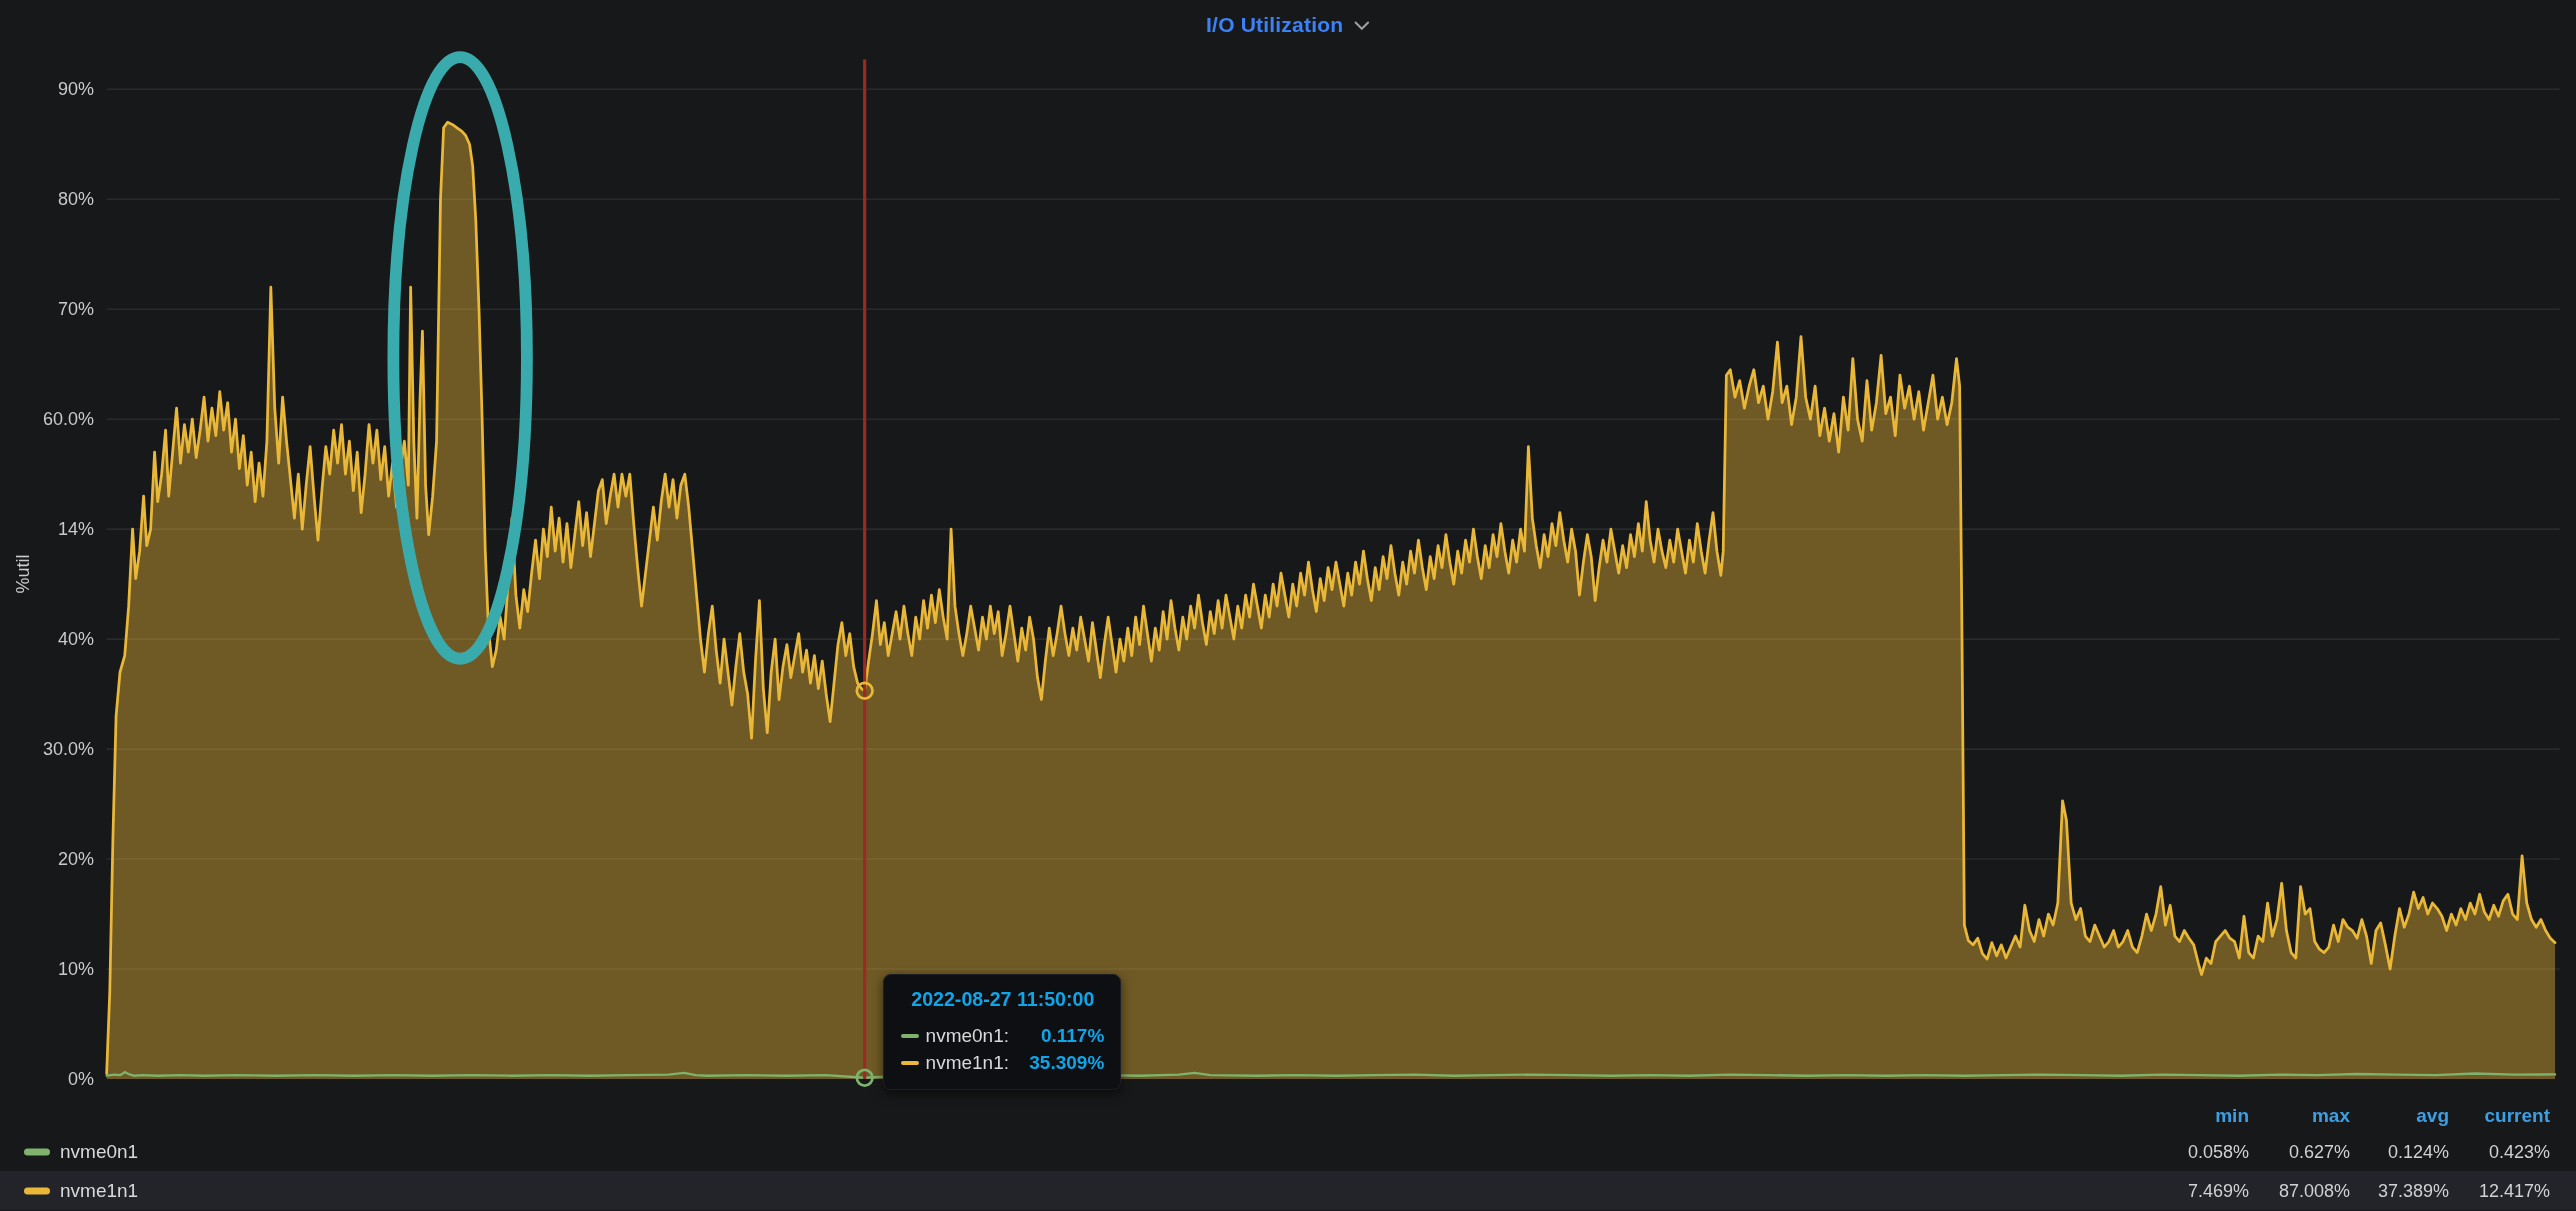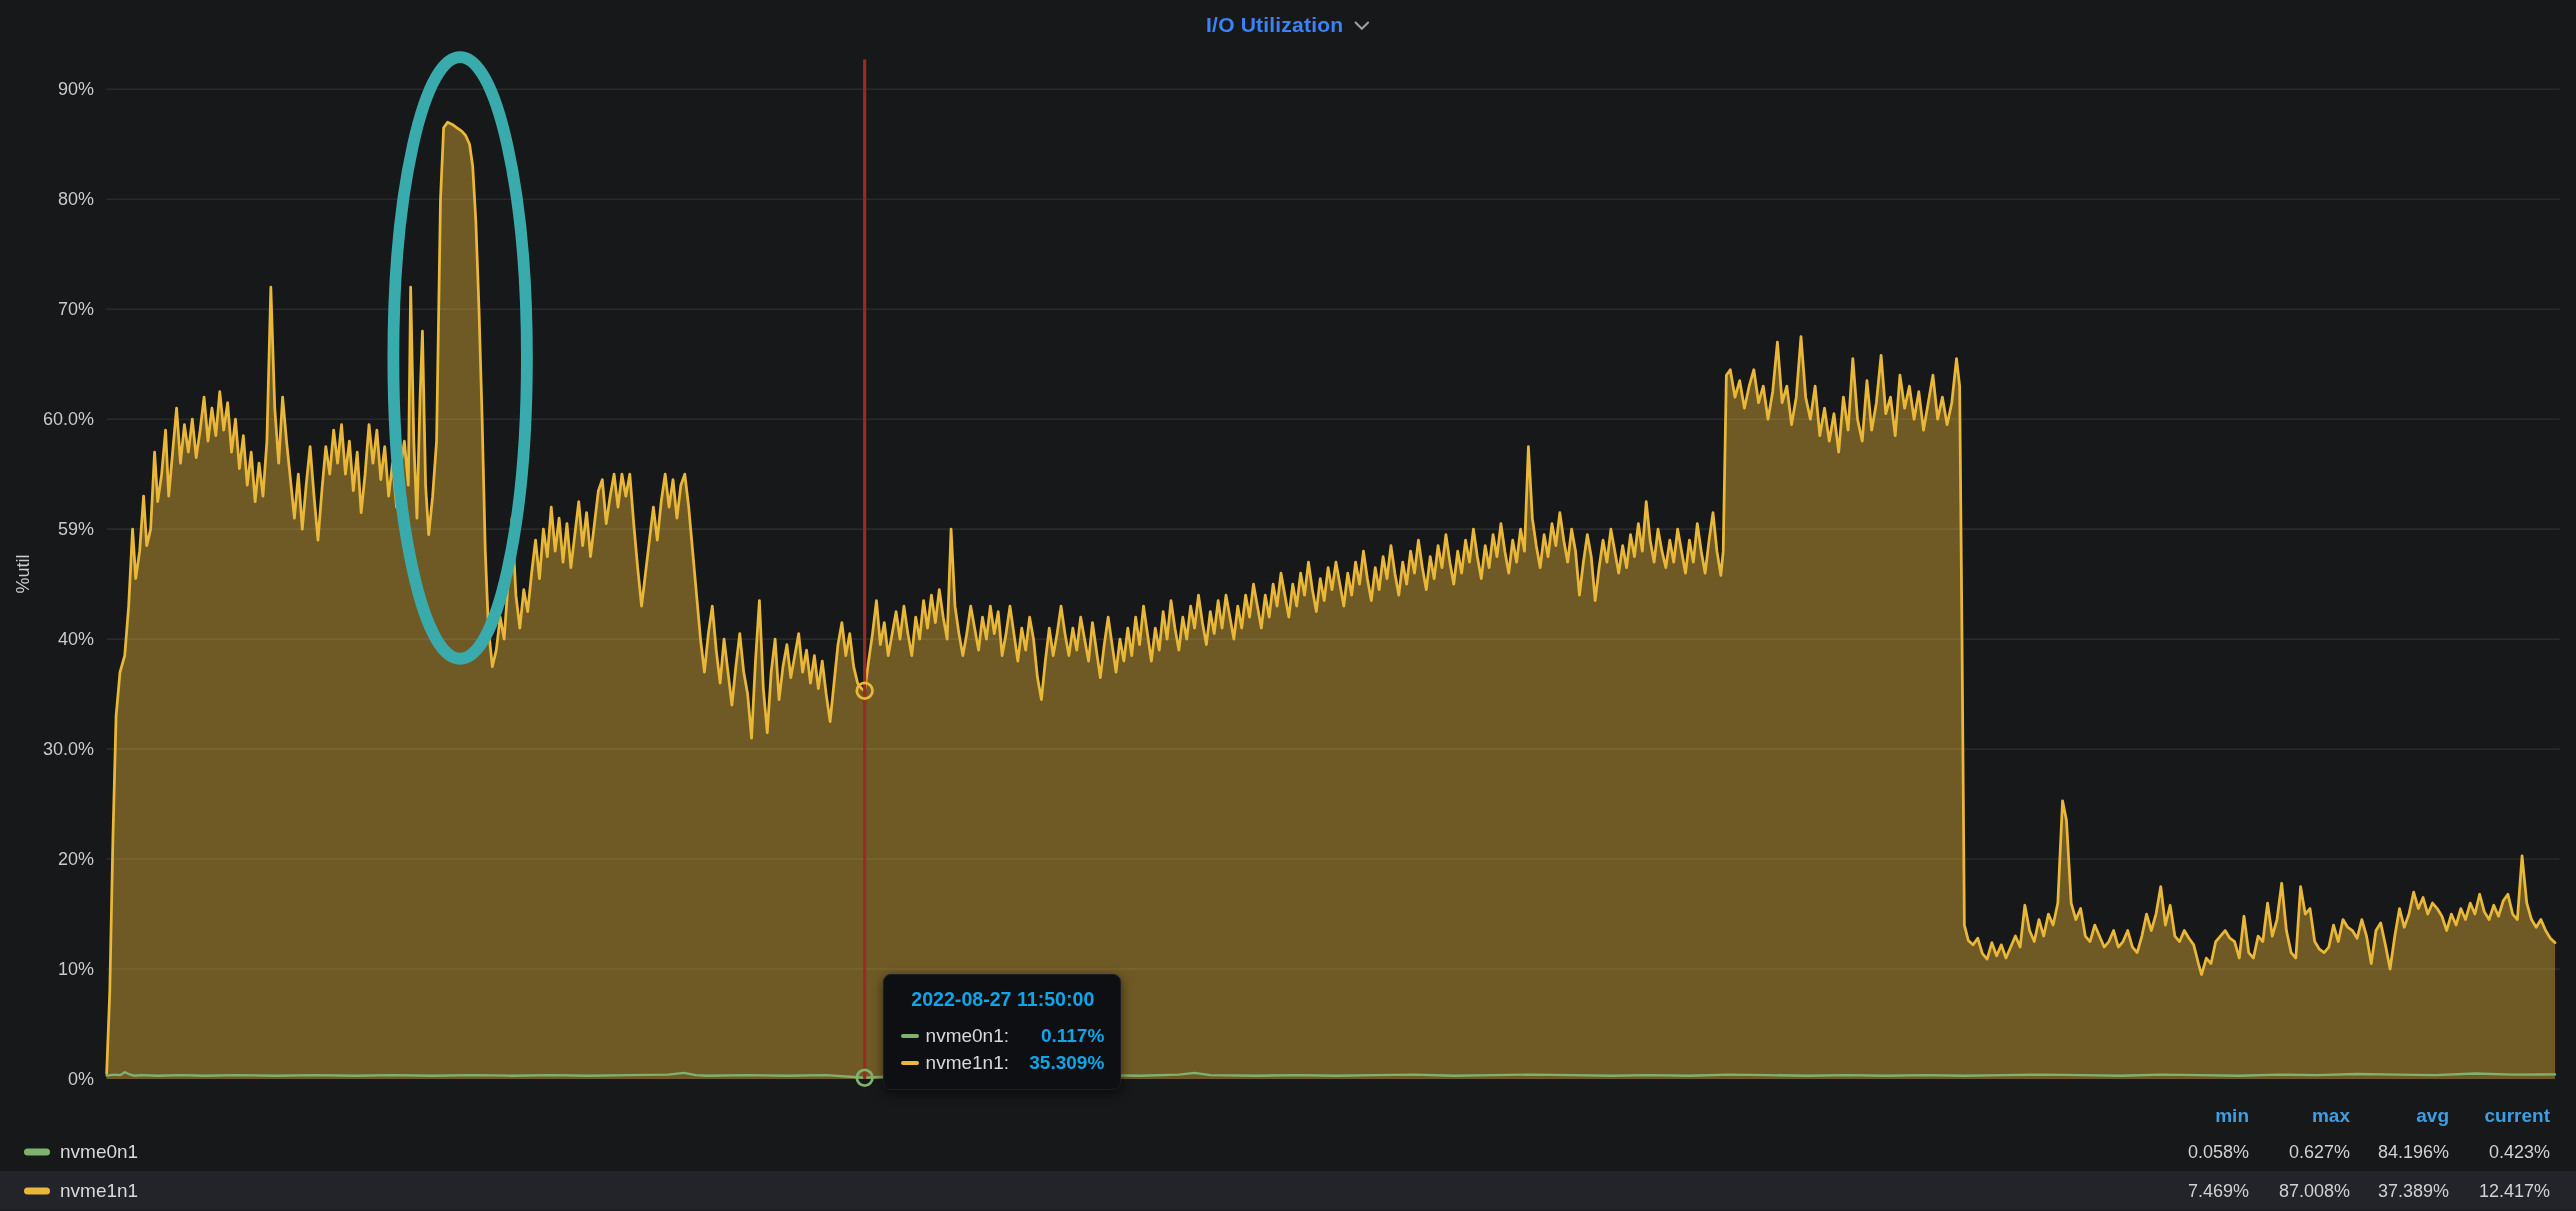--- a/index.html
+++ b/index.html
@@ -80,21 +80,21 @@
       </svg>
   </span>
 </div>
 
 <div class="y-axis-unit">%util</div>
 <div>
   <span class="y-tick yt0">90%</span>
   <span class="y-tick yt1">80%</span>
   <span class="y-tick yt2">70%</span>
   <span class="y-tick yt3">60.0%</span>
-  <span class="y-tick yt4">59%</span>
+  <span class="y-tick yt4">14%</span>
   <span class="y-tick yt5">40%</span>
   <span class="y-tick yt6">30.0%</span>
   <span class="y-tick yt7">20%</span>
   <span class="y-tick yt8">10%</span>
   <span class="y-tick yt9">0%</span>
 </div>
 
 <div class="chart-wrap">
   <svg id="chart-svg" width="2456" height="1029" viewBox="0 0 3125 1310">
       <line x1="0" y1="1170" x2="3123" y2="1170" stroke="rgba(255,255,255,0.08)" stroke-width="2"></line>
@@ -135,21 +135,21 @@
     <span class="legend-header col-min">min</span>
     <span class="legend-header col-max">max</span>
     <span class="legend-header col-avg">avg</span>
     <span class="legend-header col-current">current</span>
   </div>
   <div class="legend-row">
     <span class="legend-swatch" style="background:#7EB26D"></span>
     <span class="legend-name">nvme0n1</span>
     <span class="legend-stat col-min">0.058%</span>
     <span class="legend-stat col-max">0.627%</span>
-    <span class="legend-stat col-avg">84.196%</span>
+    <span class="legend-stat col-avg">0.124%</span>
     <span class="legend-stat col-current">0.423%</span>
   </div>
   <div class="legend-row highlighted">
     <span class="legend-swatch" style="background:#EAB839"></span>
     <span class="legend-name">nvme1n1</span>
     <span class="legend-stat col-min">7.469%</span>
     <span class="legend-stat col-max">87.008%</span>
     <span class="legend-stat col-avg">37.389%</span>
     <span class="legend-stat col-current">12.417%</span>
   </div>

